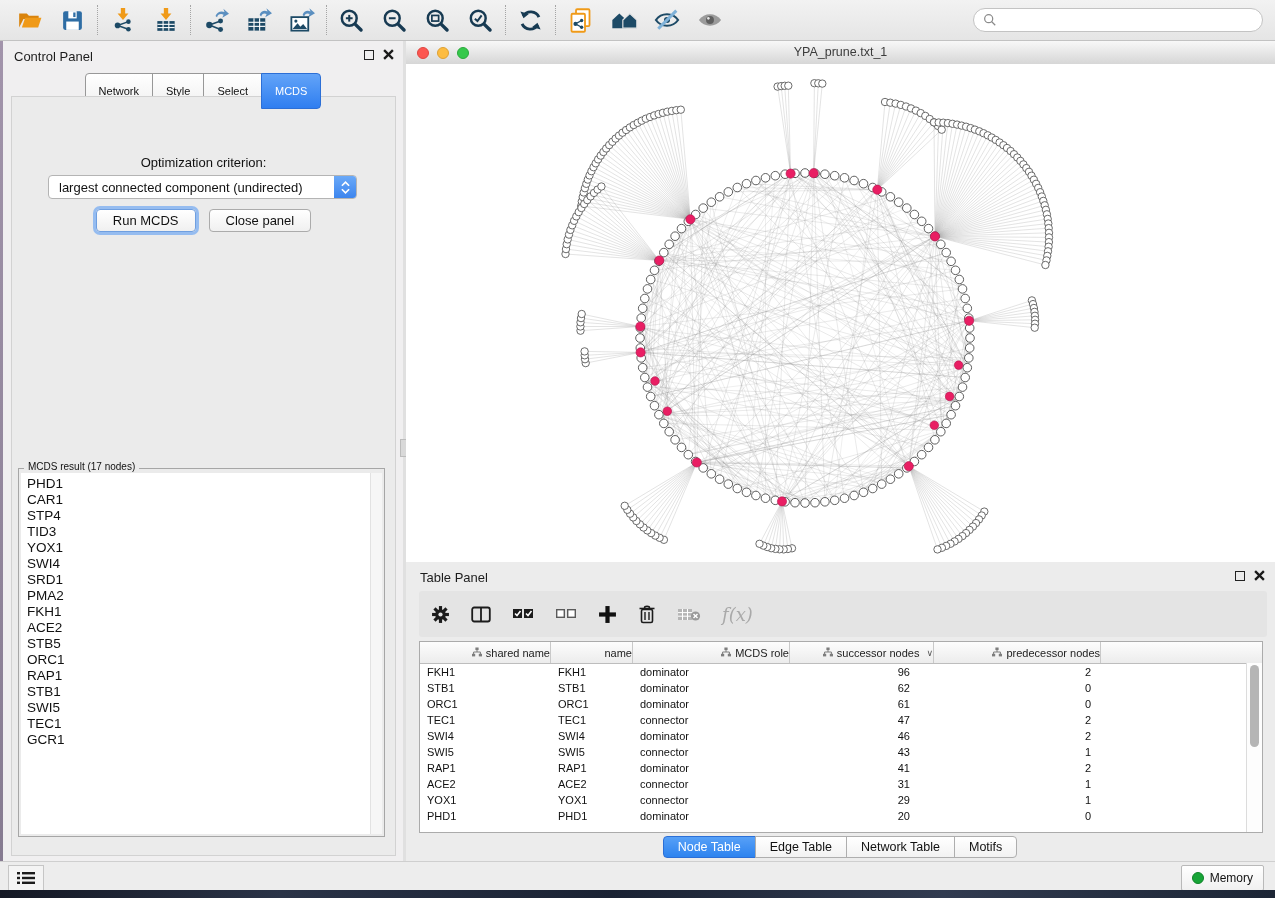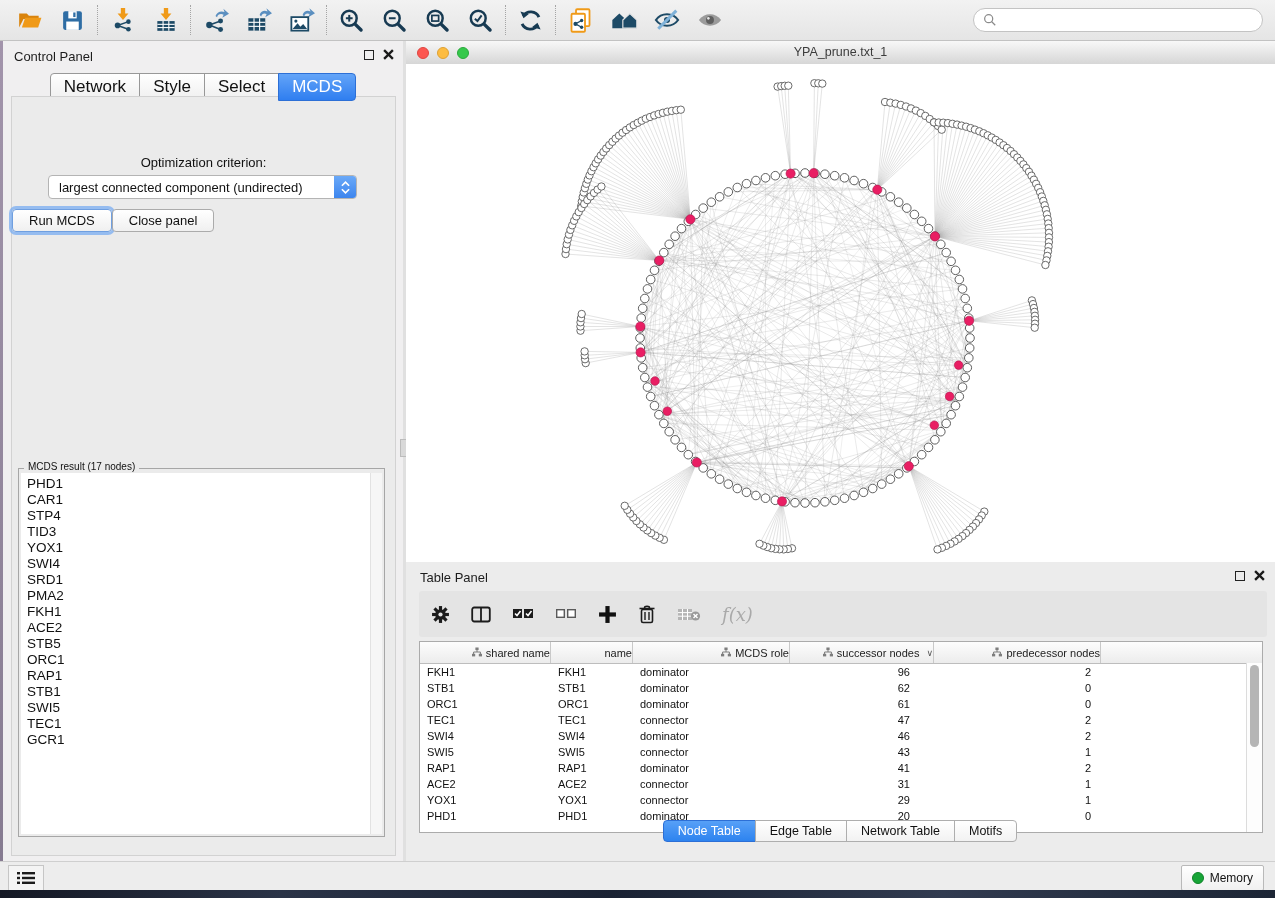--- a/index.html
+++ b/index.html
@@ -17,34 +17,34 @@
   
   .wall-left{position:absolute;left:0;top:41px;width:3px;bottom:0;background:linear-gradient(#a294ab,#857a90);}
   .wall-bottom{position:absolute;left:0;bottom:0;right:0;height:8px;
     background:linear-gradient(90deg,#141824,#2a3347 22%,#1a2233 48%,#313b50 74%,#1c2535);}
   
   .cpanel{position:absolute;left:3px;top:41px;width:401px;bottom:36px;background:#f0eff0;}
   .panel-title{position:absolute;top:8px;left:11px;font-size:13px;color:#1d1d1d;}
   .panel-ctrl{position:absolute;top:8px;right:10px;display:flex;gap:9px;align-items:center;}
   .float-ic{width:8px;height:8px;border:1.6px solid #222;display:inline-block;}
   .ctabs{position:absolute;top:32px;left:0;width:100%;display:flex;justify-content:center;}
-  .ctab{border:1px solid #989898;background:linear-gradient(#ffffff,#efefef);font-size:17px;color:#111;
-    padding:3px 13px;margin-left:-1px;position:relative;}
+  .ctab{border:1px solid #989898;background:linear-gradient(#ffffff,#efefef);font-size:11px;color:#111;
+    padding:11px 13px;margin-left:-1px;position:relative;}
   .ctab:first-child{border-radius:4px 0 0 4px;}
   .ctab:last-child{border-radius:0 4px 4px 0;}
   .ctab.sel{background:linear-gradient(#63a4f8,#2f7ef0);color:#fff;border-color:#2c6fd6;z-index:2;}
   .cinner{position:absolute;left:8px;right:8px;top:55px;bottom:6px;background:#ebebeb;
     border:1px solid #d2d2d2;}
   .optlabel{position:absolute;top:58px;width:100%;text-align:center;font-size:13px;color:#111;}
   .dropdown{position:absolute;left:36px;right:38px;top:78px;height:24px;background:#fff;border:1px solid #b4b4b4;
     border-radius:4px;display:flex;align-items:center;box-sizing:border-box;}
   .dropdown .val{flex:1;font-size:13px;color:#111;padding-left:10px;white-space:nowrap;overflow:hidden;}
   .dropdown .spin{width:22px;align-self:stretch;background:linear-gradient(#6aa9f8,#3c85ee);
     border-radius:0 3px 3px 0;display:flex;flex-direction:column;align-items:center;justify-content:center;gap:1px;}
-  .btnrow{position:absolute;top:112px;width:100%;display:flex;}
+  .btnrow{position:absolute;top:112px;width:100%;display:flex;justify-content:center;gap:13px;}
   .btn{background:linear-gradient(#ffffff,#f0f0f0);border:1px solid #ababab;border-radius:4px;
     font-size:13px;color:#111;padding:3px 16px;height:23px;box-sizing:border-box;}
   .btn.focus{box-shadow:0 0 0 3px rgba(120,172,242,.75);border-color:#6f9fe0;}
   .groupbox{position:absolute;left:6px;right:10px;top:371px;bottom:18px;border:1px solid #a6a6a6;}
   .grouplegend{position:absolute;top:-8px;left:5px;background:#ebebeb;padding:0 4px;font-size:10px;color:#111;}
   .mcdslist{position:absolute;left:2px;right:2px;top:4px;bottom:2px;background:#fff;overflow:hidden;}
   .mcdslist .scroll{position:absolute;right:0;top:0;bottom:0;width:11px;background:#f6f6f6;border-left:1px solid #e2e2e2;}
   .mcdsitem{font-size:13.5px;color:#111;line-height:16px;padding-left:6px;}
   .mcdslist .items{padding-top:3px;}
   
@@ -72,21 +72,21 @@
     background:linear-gradient(#fdfdfd,#ececec);border-right:1px solid #c9c9c9;box-sizing:border-box;}
   .th.fill{flex:1;border-right:none;}
   .sortchev{font-size:9px;color:#555;margin-left:3px;}
   .trow{display:flex;height:16px;align-items:center;font-size:11px;color:#111;}
   .td{box-sizing:border-box;white-space:nowrap;overflow:hidden;}
   .td.l{padding-left:7px;text-align:left;}
   .td.r1{text-align:right;padding-right:24px;}
   .td.r2{text-align:right;padding-right:10px;}
   .tscroll{position:absolute;right:0;top:21px;bottom:0;width:15px;background:#fdfdfd;border-left:1px solid #dcdcdc;}
   .tthumb{position:absolute;left:3px;top:2px;width:9px;height:82px;background:#b5b5b5;border-radius:5px;}
-  .btabs{position:absolute;left:0;right:0;bottom:20px;display:flex;justify-content:center;}
+  .btabs{position:absolute;left:0;right:0;bottom:4px;display:flex;justify-content:center;}
   .btab{border:1px solid #aeaeae;background:linear-gradient(#ffffff,#f2f2f2);font-size:12.5px;color:#111;
     padding:3px 14px;margin-left:-1px;}
   .btab:first-child{border-radius:4px 0 0 4px;}
   .btab:last-child{border-radius:0 4px 4px 0;}
   .btab.sel{background:linear-gradient(#57a0f7,#2d83ef);color:#fff;border-color:#2c6fd6;}
   
   .statusbar{position:absolute;left:0;right:0;bottom:8px;height:28px;background:#ededed;border-top:1px solid #cfcfcf;}
   .statbtn{position:absolute;left:8px;top:3px;width:34px;height:24px;background:#f4f4f4;border:1px solid #c6c6c6;
     display:flex;align-items:center;justify-content:center;}
   .membtn{position:absolute;right:11px;top:3px;height:24px;background:linear-gradient(#fff,#f0f0f0);

